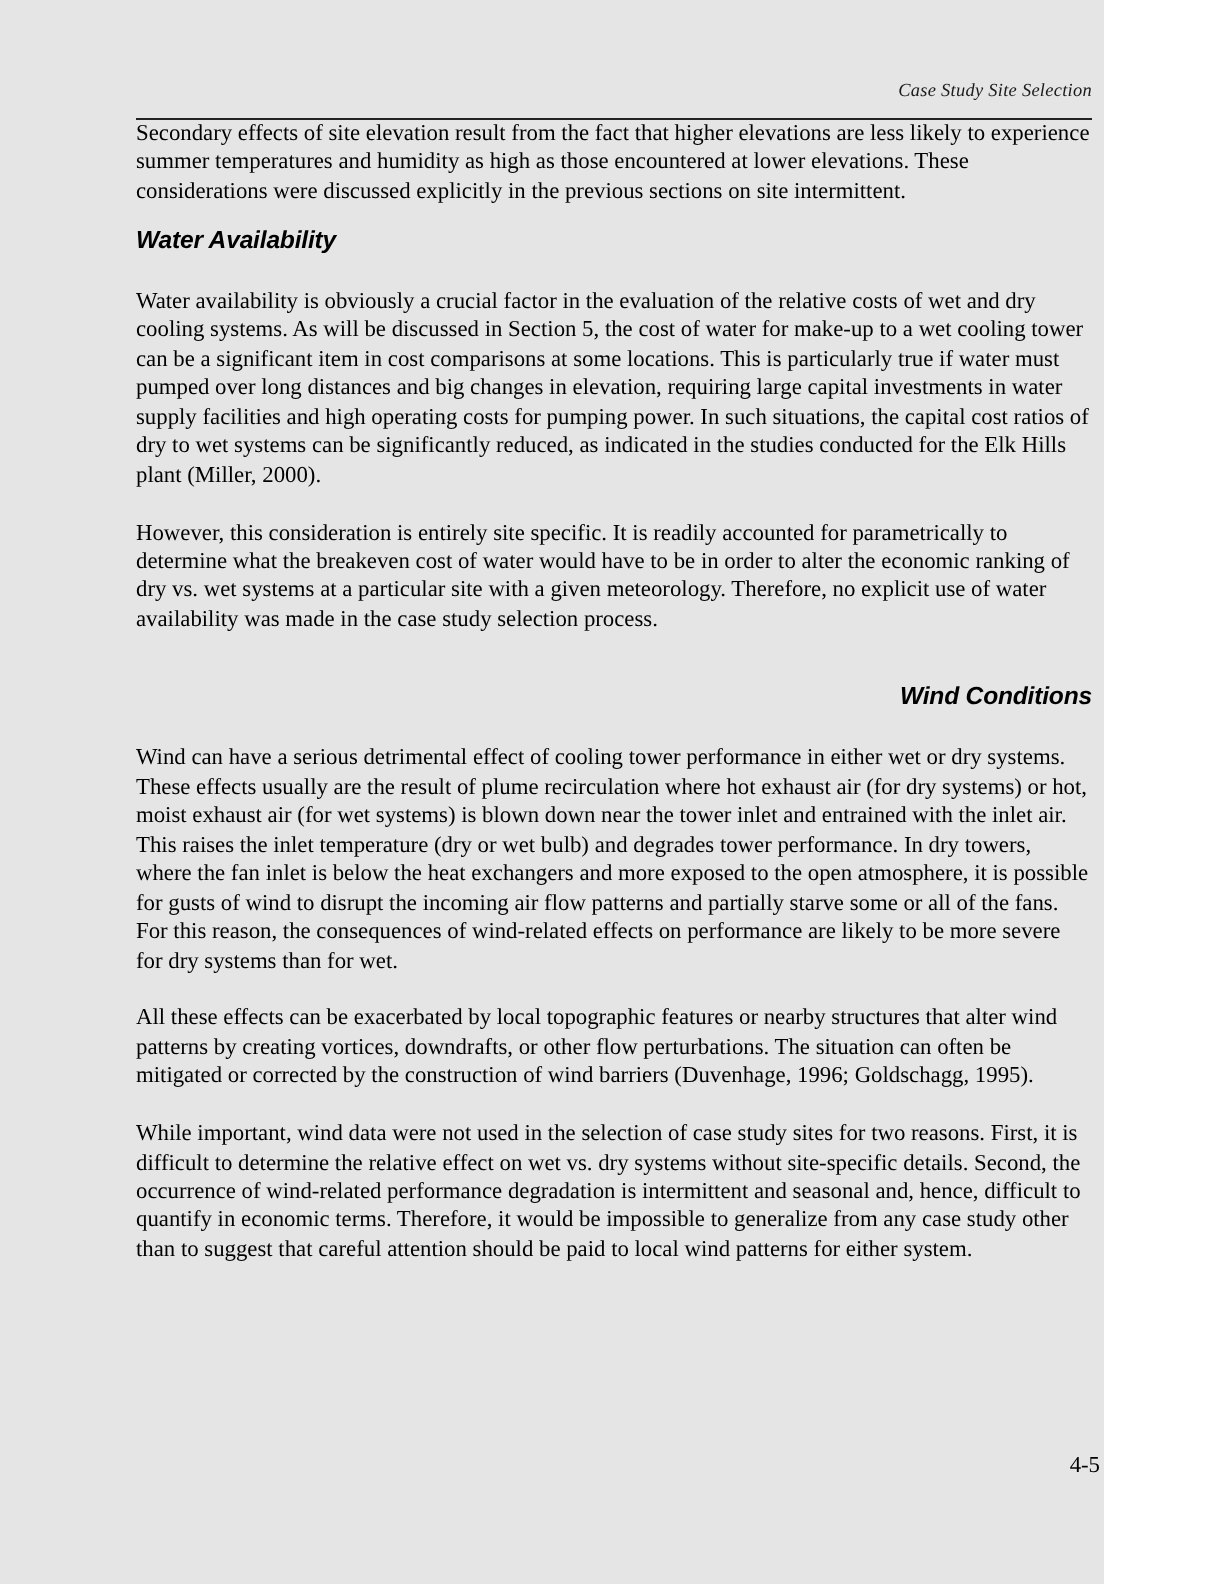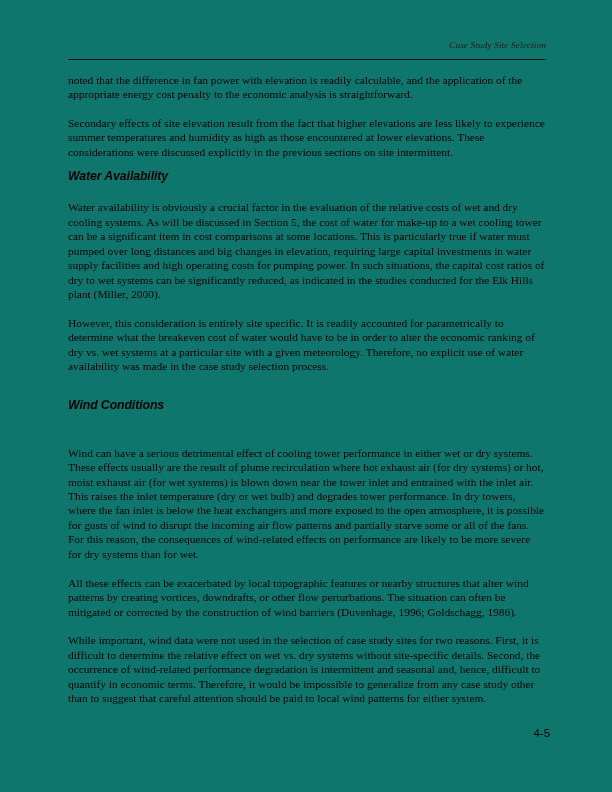--- a/index.html
+++ b/index.html
@@ -2,23 +2,23 @@
 <html><head>
 <meta charset="utf-8">
 <style>
   html, body {
     margin: 0;
     padding: 0;
     background: #ffffff;
   }
   .page {
     position: relative;
-    width: 612px;
+    width: 552px;
     height: 792px;
-    background: #0f766e;
+    background: #e5e5e5;
     overflow: hidden;
     box-sizing: border-box;
     font-family: "Liberation Serif", "DejaVu Serif", serif;
     color: #000000;
   }
   .content {
     position: absolute;
     left: 68px;
     top: 0px;
     width: 478px;
@@ -65,64 +65,64 @@
     padding: 0;
     color: #000000;
     letter-spacing: -0.1px;
   }
   .heading-block {
     margin-top: 10px;
     margin-bottom: 17px;
   }
   .heading-block-2 {
     margin-top: 24px;
-    margin-bottom: 34px;
+    margin-bottom: 17px;
+    text-align: right;
   }
   .folio {
     position: absolute;
     left: 72px;
     width: 478px;
     top: 727px;
     text-align: right;
     font-size: 11.4px;
-    font-family: Liberation Sans, sans-serif;
+    font-family: Liberation Serif, serif;
     color: #000000;
   }
 </style>
 </head>
 <body>
 
 <div class="page">
 
   <div class="content">
 
     <div>
       <p class="running-head">Case Study Site Selection</p>
       <hr class="head-rule">
     </div>
 
-    <p class="body-text first-para">noted that the difference in fan power with elevation is readily calculable, and the application of the appropriate energy cost penalty to the economic analysis is straightforward.</p>
 
     <p class="body-text">Secondary effects of site elevation result from the fact that higher elevations are less likely to experience summer temperatures and humidity as high as those encountered at lower elevations. These considerations were discussed explicitly in the previous sections on site intermittent.</p>
 
     <div class="heading-block">
       <h2 class="section-heading">Water Availability</h2>
     </div>
 
     <p class="body-text">Water availability is obviously a crucial factor in the evaluation of the relative costs of wet and dry cooling systems. As will be discussed in Section 5, the cost of water for make-up to a wet cooling tower can be a significant item in cost comparisons at some locations. This is particularly true if water must pumped over long distances and big changes in elevation, requiring large capital investments in water supply facilities and high operating costs for pumping power. In such situations, the capital cost ratios of dry to wet systems can be significantly reduced, as indicated in the studies conducted for the Elk Hills plant (Miller, 2000).</p>
 
     <p class="body-text">However, this consideration is entirely site specific. It is readily accounted for parametrically to determine what the breakeven cost of water would have to be in order to alter the economic ranking of dry vs. wet systems at a particular site with a given meteorology. Therefore, no explicit use of water availability was made in the case study selection process.</p>
 
     <div class="heading-block-2">
       <h2 class="section-heading">Wind Conditions</h2>
     </div>
 
     <p class="body-text">Wind can have a serious detrimental effect of cooling tower performance in either wet or dry systems. These effects usually are the result of plume recirculation where hot exhaust air (for dry systems) or hot, moist exhaust air (for wet systems) is blown down near the tower inlet and entrained with the inlet air. This raises the inlet temperature (dry or wet bulb) and degrades tower performance. In dry towers, where the fan inlet is below the heat exchangers and more exposed to the open atmosphere, it is possible for gusts of wind to disrupt the incoming air flow patterns and partially starve some or all of the fans. For this reason, the consequences of wind-related effects on performance are likely to be more severe for dry systems than for wet.</p>
 
-    <p class="body-text">All these effects can be exacerbated by local topographic features or nearby structures that alter wind patterns by creating vortices, downdrafts, or other flow perturbations. The situation can often be mitigated or corrected by the construction of wind barriers (Duvenhage, 1996; Goldschagg, 1986).</p>
+    <p class="body-text">All these effects can be exacerbated by local topographic features or nearby structures that alter wind patterns by creating vortices, downdrafts, or other flow perturbations. The situation can often be mitigated or corrected by the construction of wind barriers (Duvenhage, 1996; Goldschagg, 1995).</p>
 
     <p class="body-text">While important, wind data were not used in the selection of case study sites for two reasons. First, it is difficult to determine the relative effect on wet vs. dry systems without site-specific details. Second, the occurrence of wind-related performance degradation is intermittent and seasonal and, hence, difficult to quantify in economic terms. Therefore, it would be impossible to generalize from any case study other than to suggest that careful attention should be paid to local wind patterns for either system.</p>
 
   </div>
 
   <div class="folio">4-5</div>
 
 </div>
 
 </body></html>

